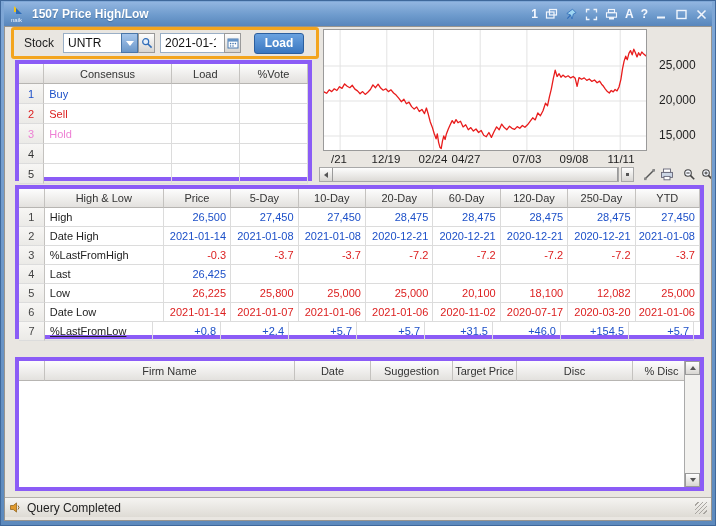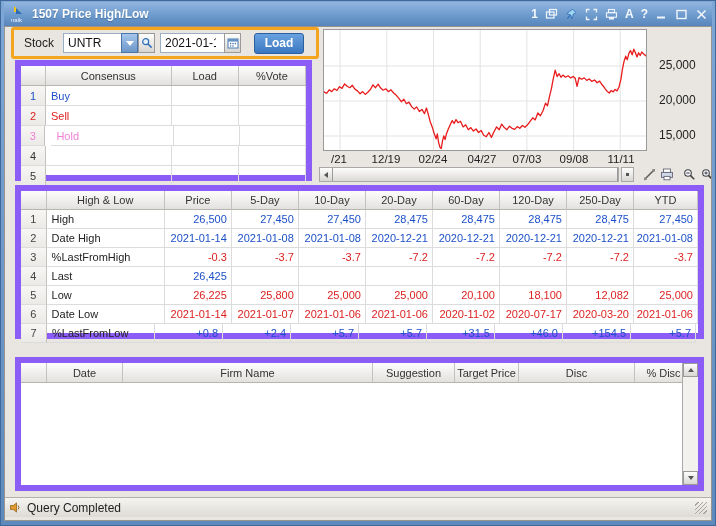--- a/index.html
+++ b/index.html
@@ -52,21 +52,21 @@
   .combo-btn.blue { background:linear-gradient(#a6c6ec,#6b97c9); border-color:#4a76a8; }
   .combo-btn.gray { background:linear-gradient(#fefefe,#d7d5d1); border-color:#9a9a9a; }
   .caret { width:0; height:0; border-left:4px solid transparent; border-right:4px solid transparent; border-top:5px solid #fff; }
   .load-btn {
     margin-left:8px; width:50px; height:21px; border:1px solid #2c5f9e; border-radius:3px;
     background:linear-gradient(#6aa2e0,#3a77c0); color:#fff; font:bold 12px "Liberation Sans",sans-serif;
     cursor:pointer;
   }
 
   
-  .grid { position:absolute; background:#fff; border:6px solid #8b5cf6; }
+  .grid { position:absolute; background:#fff; border:4px solid #8b5cf6; }
   .grow { display:flex; }
   .gcell {
     border-right:1px solid #dcdcdc; border-bottom:1px solid #dcdcdc;
     overflow:hidden; white-space:nowrap; font-size:11px;
   }
   .gcell.head {
     background:linear-gradient(#fdfdfd,#e3e1de); border-right:1px solid #c4c2bf;
     border-bottom:1px solid #b7b5b2; text-align:center; color:#333;
   }
   .gcell.rownum {
@@ -238,21 +238,21 @@
             <div class="gcell cell-right" style="width: 70px;"></div>
           </div>
           <div class="grow">
             <div class="gcell rownum" style="width: 26px; color: rgb(220, 31, 31);">2</div>
             <div class="gcell cell-left" style="width: 131px; color: rgb(220, 31, 31);">Sell</div>
             <div class="gcell cell-right" style="width: 70px;"></div>
             <div class="gcell cell-right" style="width: 70px;"></div>
           </div>
           <div class="grow">
             <div class="gcell rownum" style="width: 26px; color: rgb(238, 127, 212);">3</div>
-            <div class="gcell cell-left" style="width: 131px; color: rgb(238, 127, 212); margin-left: 6px;">Hold</div>
+            <div class="gcell cell-left" style="width: 131px; color: rgb(238, 127, 212);">Hold</div>
             <div class="gcell cell-right" style="width: 70px;"></div>
             <div class="gcell cell-right" style="width: 70px;"></div>
           </div>
           <div class="grow">
             <div class="gcell rownum" style="width: 26px; color: rgb(51, 51, 51);">4</div>
             <div class="gcell cell-left" style="width: 131px; color: rgb(51, 51, 51);"></div>
             <div class="gcell cell-right" style="width: 70px;"></div>
             <div class="gcell cell-right" style="width: 70px;"></div>
           </div>
           <div class="grow">
@@ -277,21 +277,21 @@
             <line x1="202.9" y1="0" x2="202.9" y2="120" stroke="#e3e3e3" stroke-width="1"></line>
             <line x1="249.6" y1="0" x2="249.6" y2="120" stroke="#e3e3e3" stroke-width="1"></line>
             <line x1="296.2" y1="0" x2="296.2" y2="120" stroke="#e3e3e3" stroke-width="1"></line>
             <polyline points="0.0,61.9 2.6,63.3 5.2,59.8 7.7,61.6 10.3,58.8 12.9,60.5 15.5,56.7 18.0,58.4 20.6,53.9 23.2,56.3 25.8,57.7 28.3,55.3 30.9,59.1 33.5,60.9 36.1,63.7 38.6,61.6 41.2,64.4 43.8,62.3 46.4,59.5 48.9,54.9 51.5,57.7 54.1,54.2 56.7,58.1 59.2,60.2 61.8,58.8 64.4,61.6 67.0,59.8 69.6,63.0 72.1,65.1 74.7,68.2 77.3,71.7 79.9,69.3 82.4,73.8 85.0,72.1 87.6,76.6 90.2,79.1 92.7,77.0 95.3,81.5 97.9,79.4 100.5,83.6 102.4,78.0 104.3,84.3 106.3,92.0 108.2,96.9 110.1,103.2 112.1,108.8 113.3,103.9 114.6,112.3 115.9,117.2 117.2,118.6 118.5,110.9 119.8,106.0 121.1,109.5 122.4,103.9 124.3,99.0 126.2,94.8 128.2,90.6 130.1,93.4 132.0,89.6 134.0,92.7 136.5,91.3 139.1,96.9 141.7,94.8 144.3,99.7 146.8,97.6 149.4,101.1 152.0,99.0 154.6,102.5 157.1,100.4 159.7,105.3 162.3,106.7 164.9,102.5 167.4,107.4 170.0,101.8 172.6,96.9 175.2,99.7 177.7,94.1 180.3,97.6 182.9,99.7 185.5,96.2 188.0,98.3 190.6,99.4 193.2,96.6 195.8,98.3 198.4,95.5 200.9,97.3 203.5,94.8 206.1,91.3 208.7,87.8 211.2,89.9 213.8,82.9 216.4,85.7 219.0,80.8 221.5,73.1 223.5,75.9 225.4,66.8 227.3,59.1 229.3,48.6 231.2,40.2 233.1,46.5 235.1,43.7 237.0,47.2 238.9,45.1 241.5,47.2 244.1,45.8 246.7,47.9 249.2,46.5 251.2,48.3 253.1,56.3 255.0,47.6 257.6,49.3 260.2,47.9 262.8,50.4 265.3,49.0 267.9,51.4 270.5,50.0 273.1,52.8 275.6,51.1 277.6,54.2 279.5,56.3 281.4,59.1 283.4,61.6 285.3,63.0 287.2,60.5 289.2,61.9 291.1,59.5 293.0,60.9 295.0,57.0 296.9,49.3 298.5,38.8 300.1,31.1 301.7,26.2 303.3,29.7 304.9,23.4 306.5,20.6 308.2,24.8 309.8,19.2 311.4,22.7 313.0,26.9 314.6,22.7 316.2,25.5 317.8,22.0 319.7,24.1 322.0,25.9" fill="none" stroke="#e81c1c" stroke-width="1.3" stroke-linejoin="round" stroke-linecap="round"></polyline>
           </svg>
       </div>
       <div class="xaxis" id="chart-xaxis">
           <span style="left: 16px;">/21</span>
           <span style="left: 63px;">12/19</span>
           <span style="left: 110px;">02/24</span>
-          <span style="left: 159px;">04/27</span>
+          <span style="left: 143px;">04/27</span>
           <span style="left: 204px;">07/03</span>
           <span style="left: 251px;">09/08</span>
           <span style="left: 298px;">11/11</span>
         </div>
       <div class="yaxis" id="chart-yaxis">
           <div style="top: 99px;">15,000</div>
           <div style="top: 64px;">20,000</div>
           <div style="top: 29px;">25,000</div>
         </div>
       <div class="hscroll">
@@ -417,39 +417,39 @@
             <div class="gcell cell-right" style="width: 68px; color: rgb(220, 31, 31);">2021-01-07</div>
             <div class="gcell cell-right" style="width: 68px; color: rgb(220, 31, 31);">2021-01-06</div>
             <div class="gcell cell-right" style="width: 68px; color: rgb(220, 31, 31);">2021-01-06</div>
             <div class="gcell cell-right" style="width: 68px; color: rgb(220, 31, 31);">2020-11-02</div>
             <div class="gcell cell-right" style="width: 68px; color: rgb(220, 31, 31);">2020-07-17</div>
             <div class="gcell cell-right" style="width: 68px; color: rgb(220, 31, 31);">2020-03-20</div>
             <div class="gcell cell-right" style="width: 65px; color: rgb(220, 31, 31);">2021-01-06</div>
           </div>
           <div class="grow">
             <div class="gcell rownum" style="width: 26px;">7</div>
-            <div class="gcell cell-left" style="width: 108px;">%LastFromLow</div>
+            <div class="gcell cell-left" style="width: 108px; text-decoration: underline;">%LastFromLow</div>
             <div class="gcell cell-right" style="width: 68px; color: rgb(29, 80, 200);">+0.8</div>
             <div class="gcell cell-right" style="width: 68px; color: rgb(29, 80, 200);">+2.4</div>
             <div class="gcell cell-right" style="width: 68px; color: rgb(29, 80, 200);">+5.7</div>
             <div class="gcell cell-right" style="width: 68px; color: rgb(29, 80, 200);">+5.7</div>
             <div class="gcell cell-right" style="width: 68px; color: rgb(29, 80, 200);">+31.5</div>
             <div class="gcell cell-right" style="width: 68px; color: rgb(29, 80, 200);">+46.0</div>
             <div class="gcell cell-right" style="width: 68px; color: rgb(29, 80, 200);">+154.5</div>
             <div class="gcell cell-right" style="width: 65px; color: rgb(29, 80, 200);">+5.7</div>
           </div>
         </div>
     </div>
 
     <div class="grid firm">
       <div id="firm-head">
           <div class="grow">
             <div class="gcell head" style="width: 26px;"></div>
+            <div class="gcell head" style="width: 250px;">Firm Name</div>
             <div class="gcell head" style="width: 76px;">Date</div>
-            <div class="gcell head" style="width: 250px;">Firm Name</div>
             <div class="gcell head" style="width: 82px;">Suggestion</div>
             <div class="gcell head" style="width: 64px;">Target Price</div>
             <div class="gcell head" style="width: 116px;">Disc</div>
             <div class="gcell head" style="width: 58px;">% Disc</div>
           </div>
         </div>
       <div id="firm-body"></div>
       <div class="vscroll">
         <span class="vs-btn">
             <i class="tri-up"></i>

